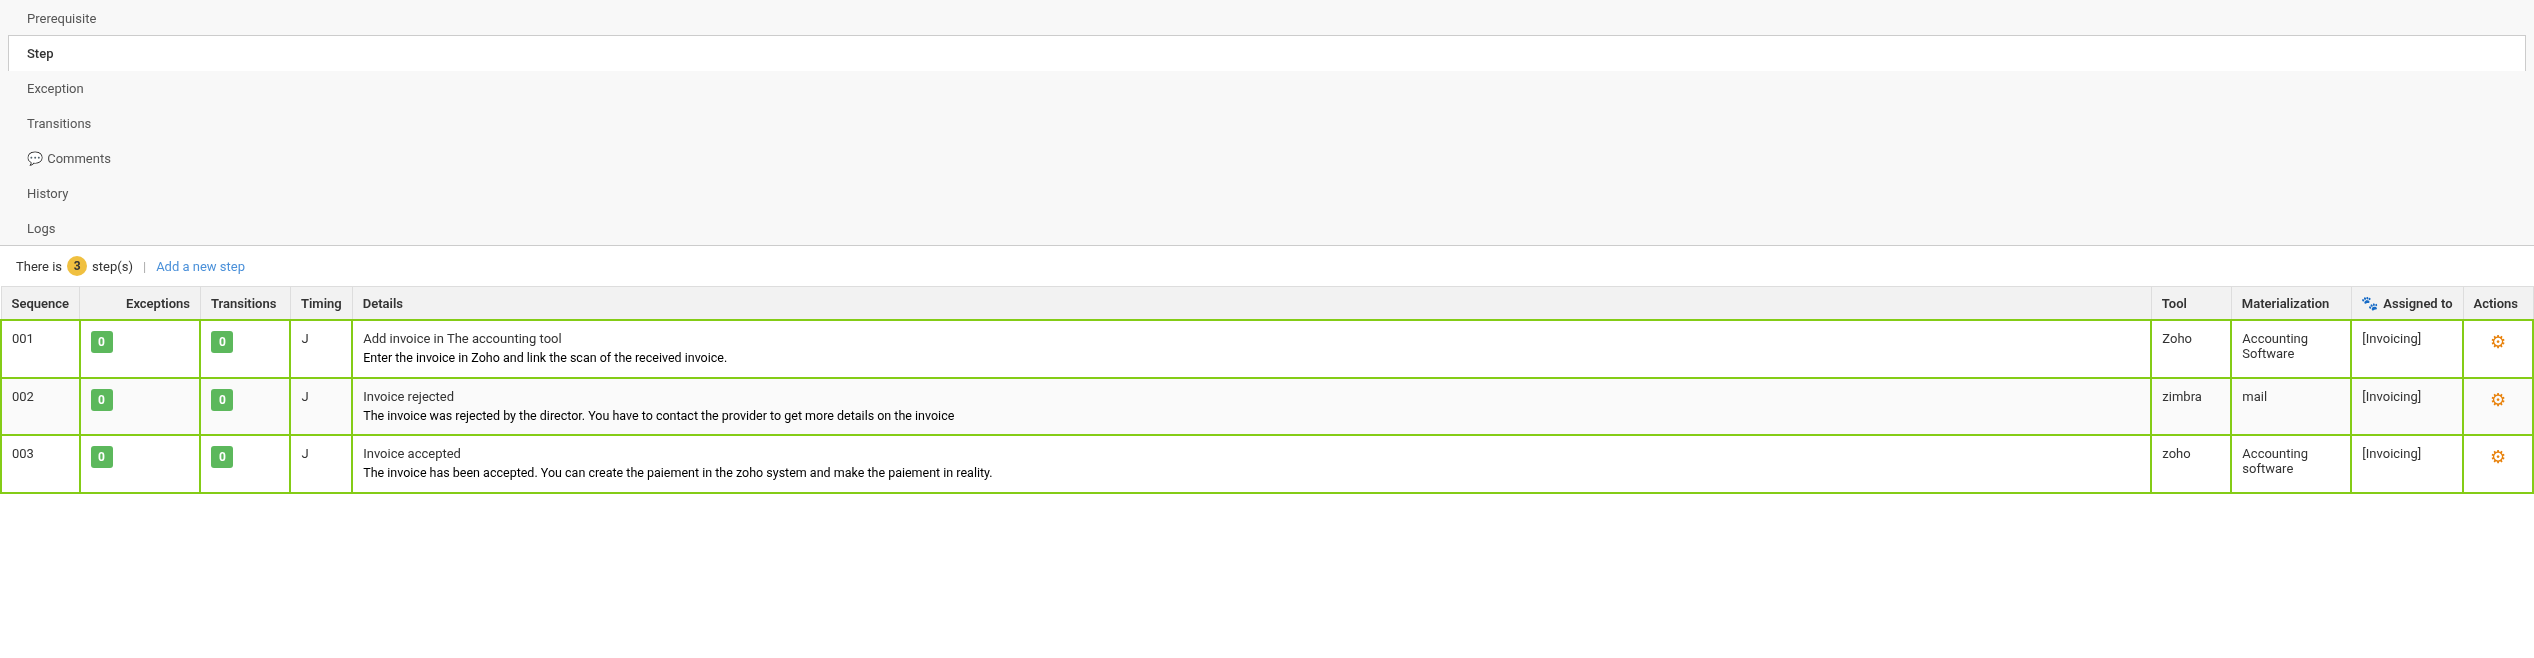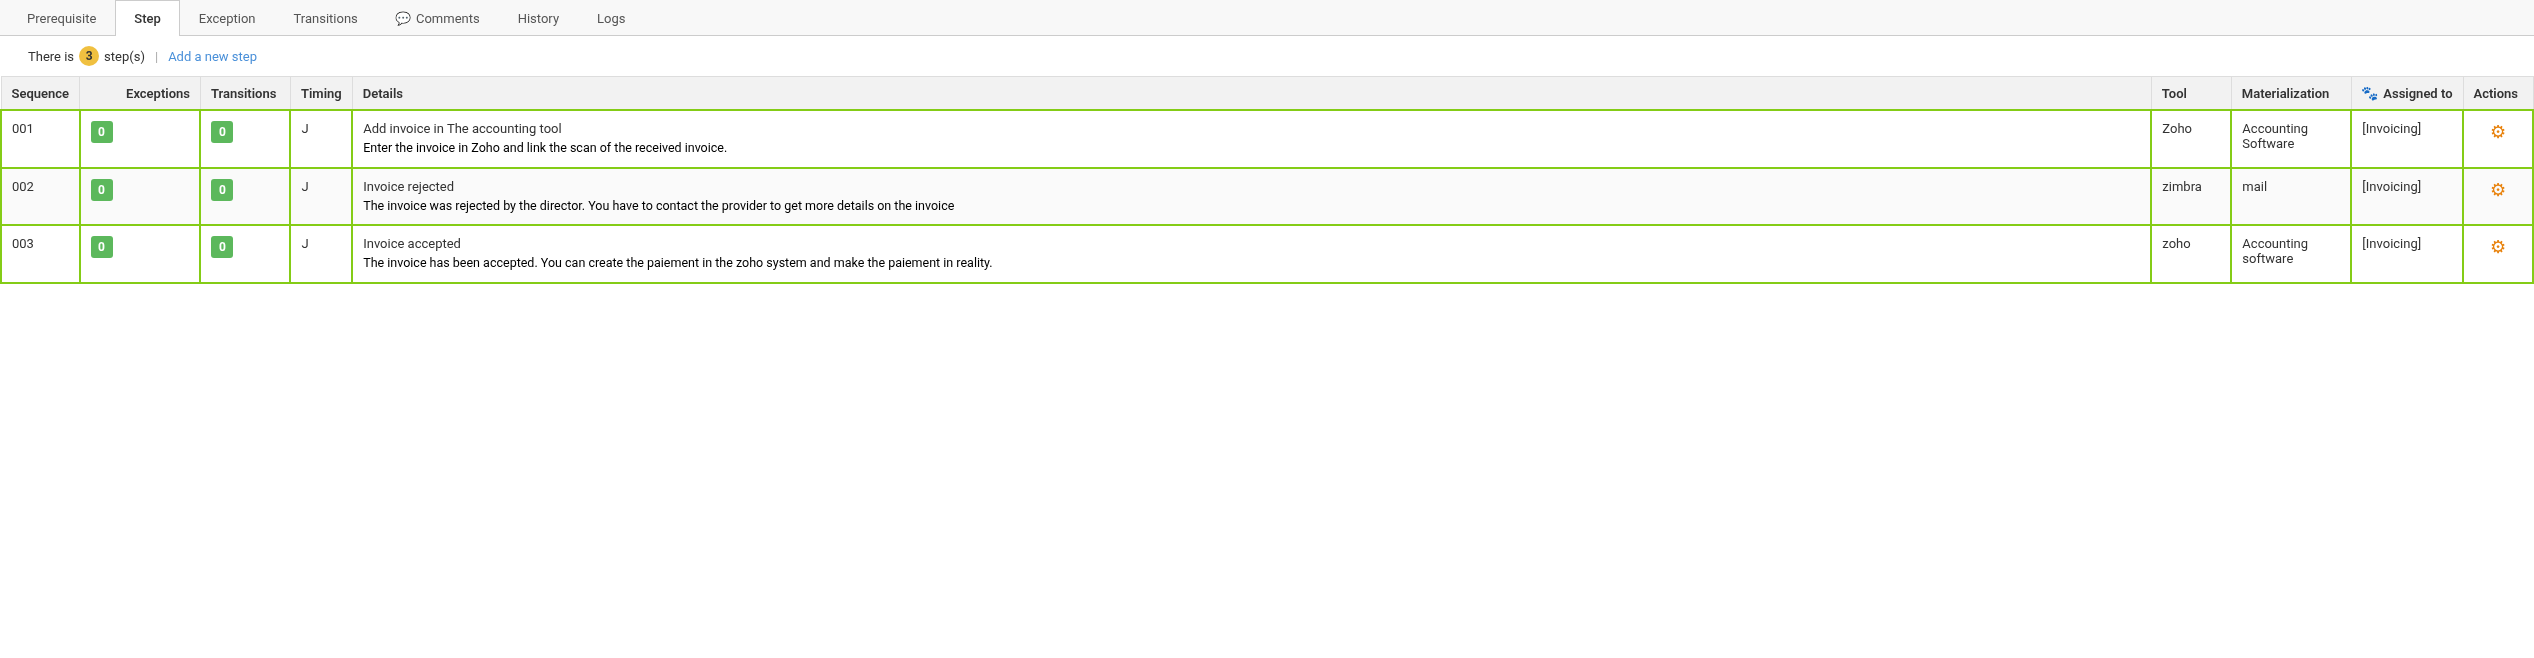--- a/index.html
+++ b/index.html
@@ -9,20 +9,21 @@
       background: #fff;
       color: #333;
     }
 
     
     .tabs {
       display: flex;
       border-bottom: 1px solid #ccc;
       background: #f8f8f8;
       padding: 0 8px;
+      flex-direction: column;
     }
     .tab {
       padding: 10px 18px;
       cursor: pointer;
       border: 1px solid transparent;
       border-bottom: none;
       margin-bottom: -1px;
       color: #555;
       white-space: nowrap;
       font-size: 13px;
@@ -36,21 +37,21 @@
       font-weight: 500;
     }
     .tab-icon {
       margin-right: 4px;
     }
 
     
     .header-bar {
       display: flex;
       align-items: center;
-      padding: 10px 28px;
+      padding: 10px 16px;
       font-size: 13px;
       color: #333;
       text-align: center;
     }
     .step-count-badge {
       display: inline-flex;
       align-items: center;
       justify-content: center;
       background: #f0c040;
       color: #333;

